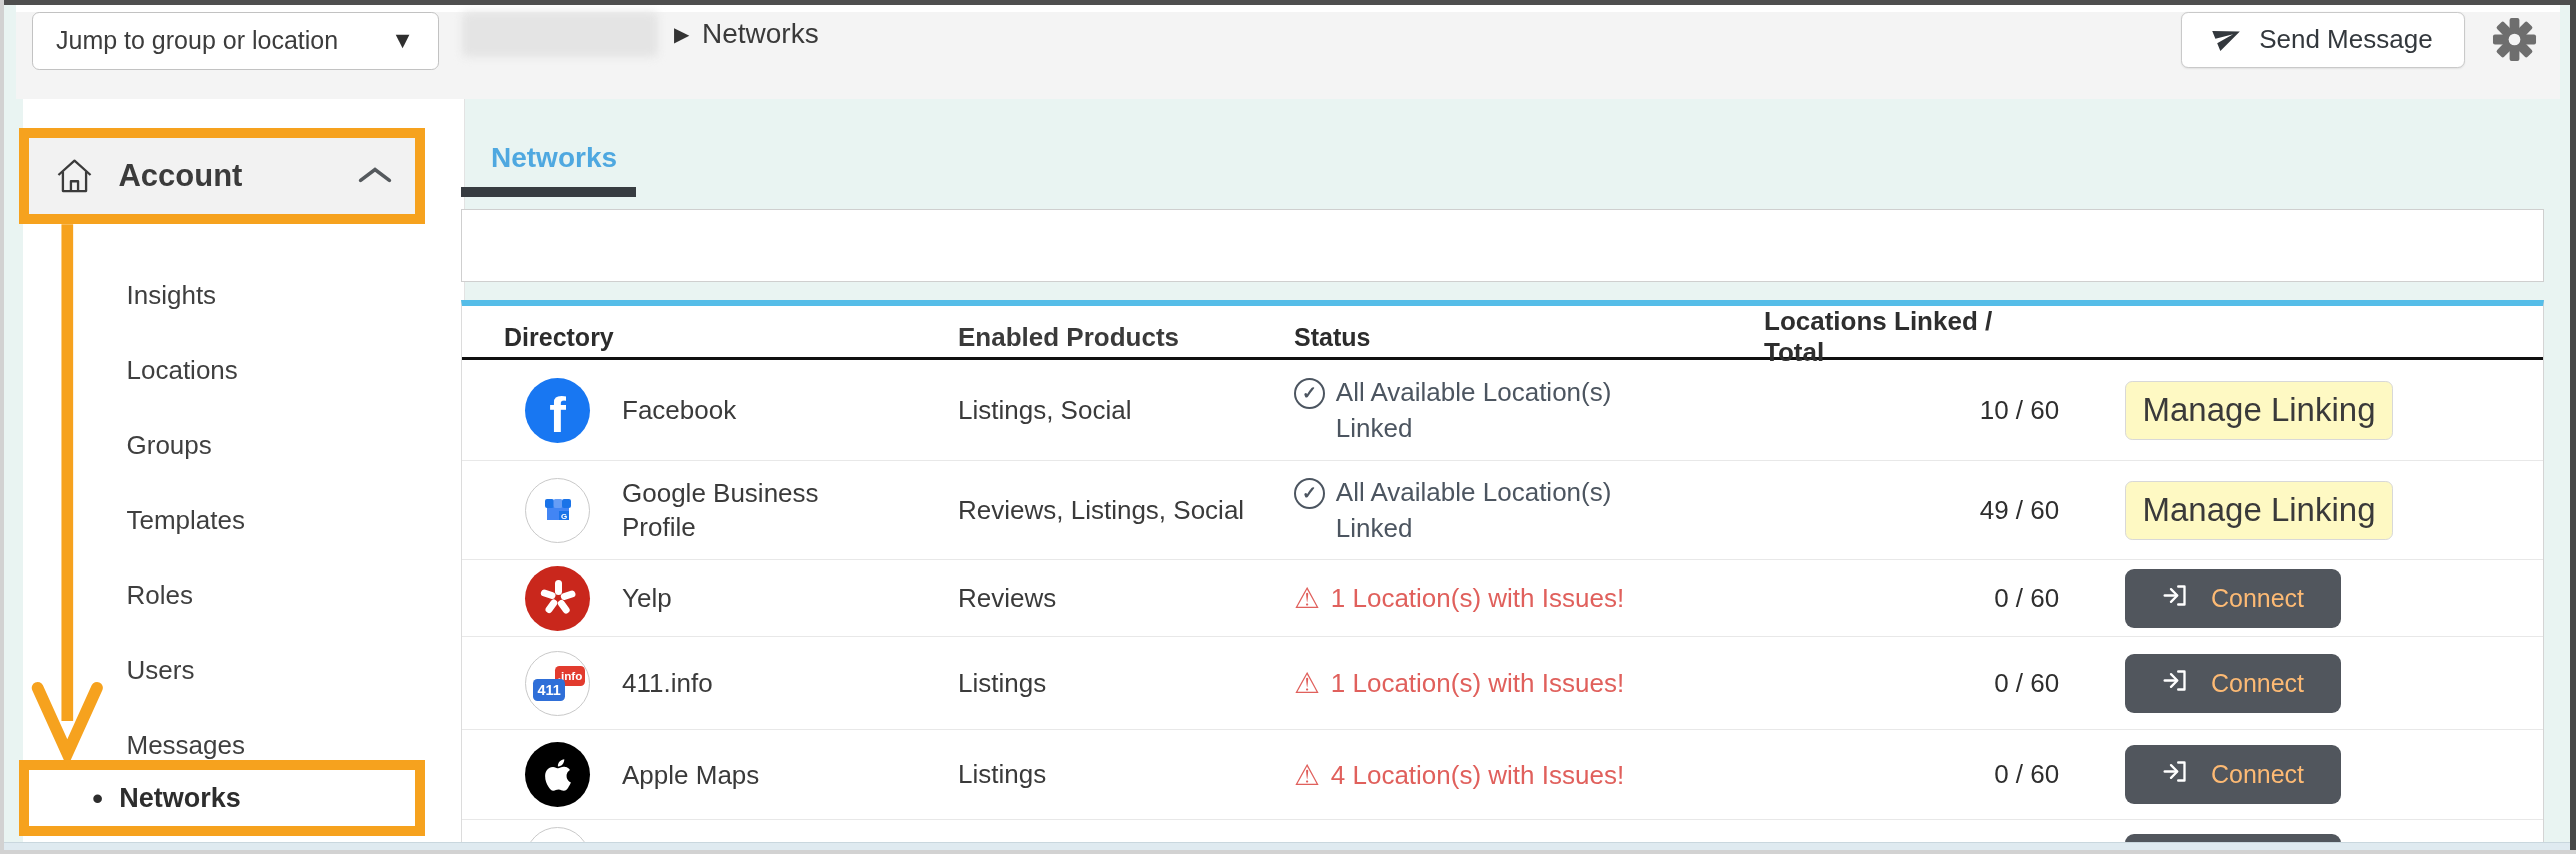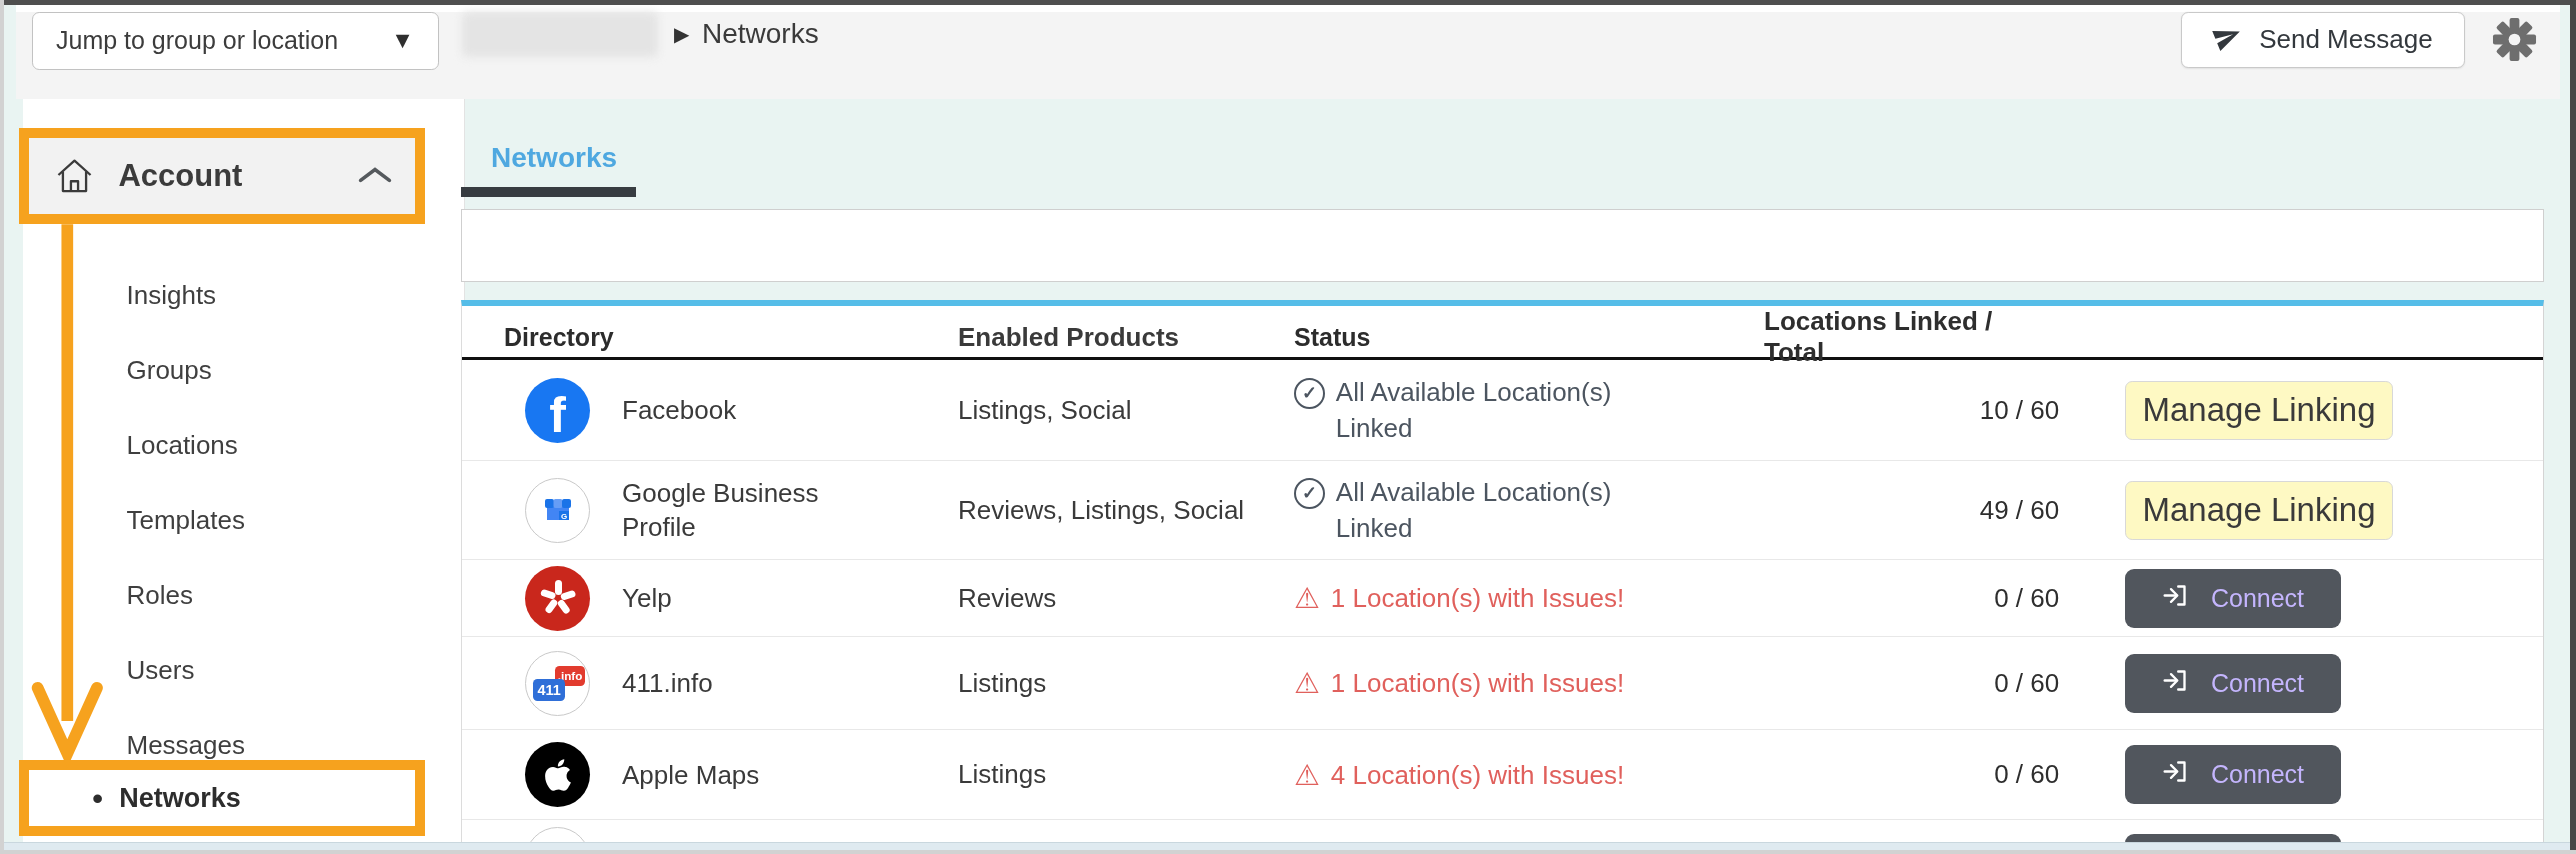--- a/index.html
+++ b/index.html
@@ -83,21 +83,21 @@
   .check-badge { width:31px; height:31px; border:2.3px solid #4C5560; border-radius:50%; flex:0 0 31px;
                  display:flex; align-items:center; justify-content:center; font-size:18px; font-weight:bold;
                  margin:3.6px 10.8px 0 0; color:#4C5560; }
   .warn-glyph { font-size:29px; margin-right:10.8px; line-height:36px; }
   .c4 { text-align:right; font-size:26px; color:#2e2e2e; padding-right:1.8px; }
   .c5 { padding-left:64px; }
 
   .btn-manage { width:268px; height:59px; background:#fef9c3; border:1.8px solid #d8d8d8; border-radius:7.2px;
                 font-size:33px; color:#3a3a3a; display:flex; align-items:center; justify-content:center;
                 font-family:"Liberation Sans", sans-serif; cursor:pointer; }
-  .btn-connect { width:216px; height:59px; background:#51565D; border:none; border-radius:9px; color:#c4b5fd;
+  .btn-connect { width:216px; height:59px; background:#51565D; border:none; border-radius:9px; color:#fdba74;
                  font-size:25px; display:flex; align-items:center; justify-content:center; gap:22px;
                  font-family:"Liberation Sans", sans-serif; cursor:pointer; }
 
   
   .logo-facebook { background:#1877F2; }
   .logo-facebook .fb-f { color:#fff; font-size:50px; font-weight:bold; margin-top:9px; }
   .logo-ring { background:#fff; border:1.8px solid #c9c9c9; }
   .logo-yelp { background:#C9271C; }
   .logo-apple { background:#000; }
   .badge-411 { position:absolute; left:7.2px; top:27px; width:32px; height:22.5px; background:#2f6fd8; border-radius:4.5px;
@@ -149,24 +149,24 @@
       </div>
     </div>
   </div>
 
   <aside class="sidebar">
     <ul class="side-list">
       <li class="side-item">
           <span>Insights</span>
         </li>
       <li class="side-item">
+          <span>Locations</span>
+        </li>
+      <li class="side-item">
           <span>Groups</span>
-        </li>
-      <li class="side-item">
-          <span>Locations</span>
         </li>
       <li class="side-item">
           <span>Templates</span>
         </li>
       <li class="side-item">
           <span>Roles</span>
         </li>
       <li class="side-item">
           <span>Users</span>
         </li>

